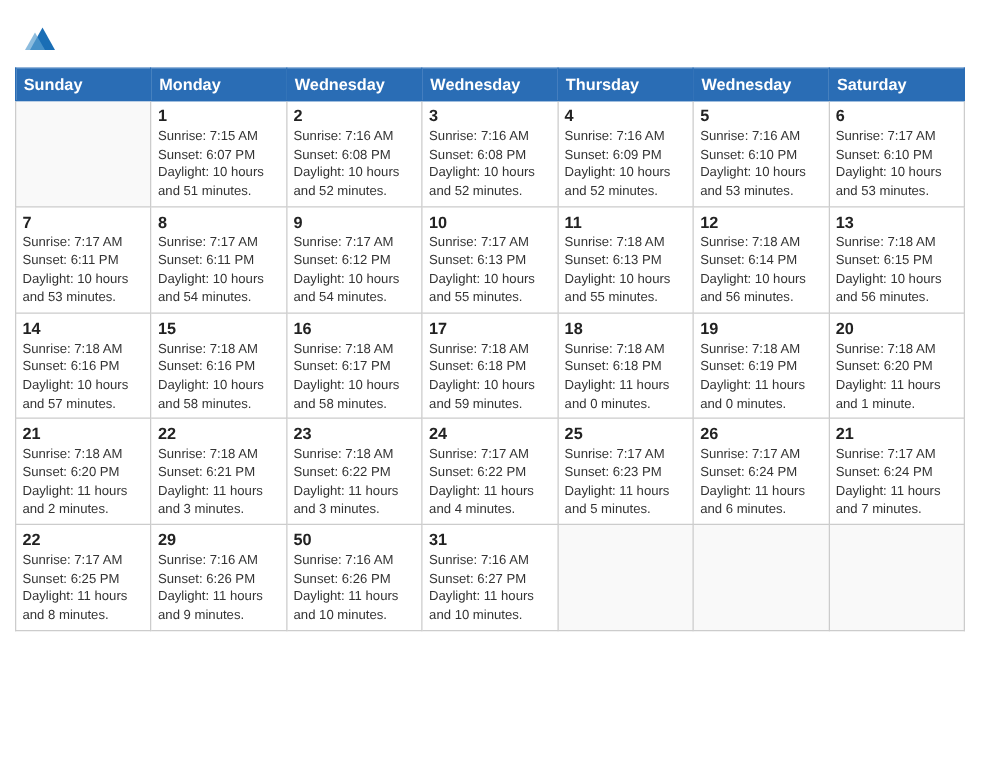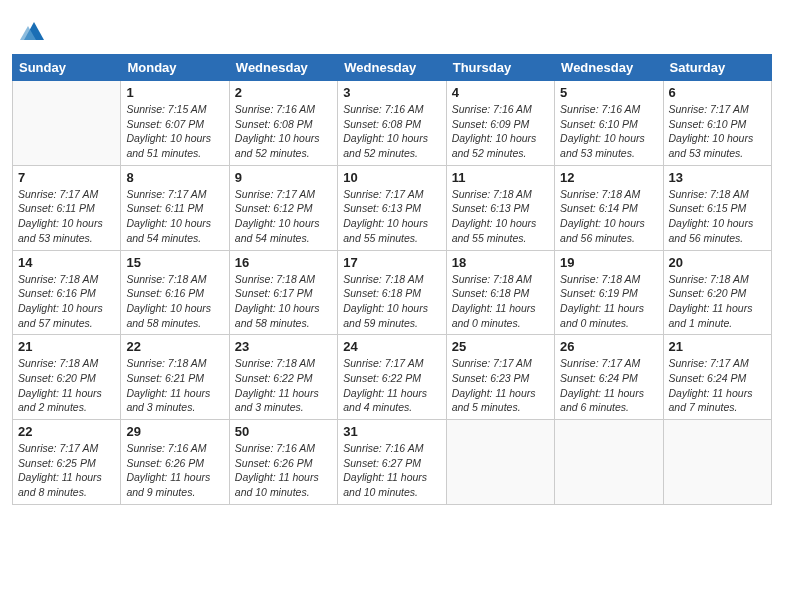--- a/index.html
+++ b/index.html
@@ -78,21 +78,20 @@
     .day-number {
       font-size: 13px;
       font-weight: bold;
       display: block;
       margin-bottom: 2px;
     }
     .day-info {
       font-size: 10.5px;
       line-height: 1.4;
       color: #333;
-      font-style: italic;
     }
   </style>
 </head>
 <body>
 
 <div class="page">
   <div class="header">
     <div class="logo">
       <div class="logo-text">
         <span style="font-size:17px;font-weight:bold;color:#333;"></span>

